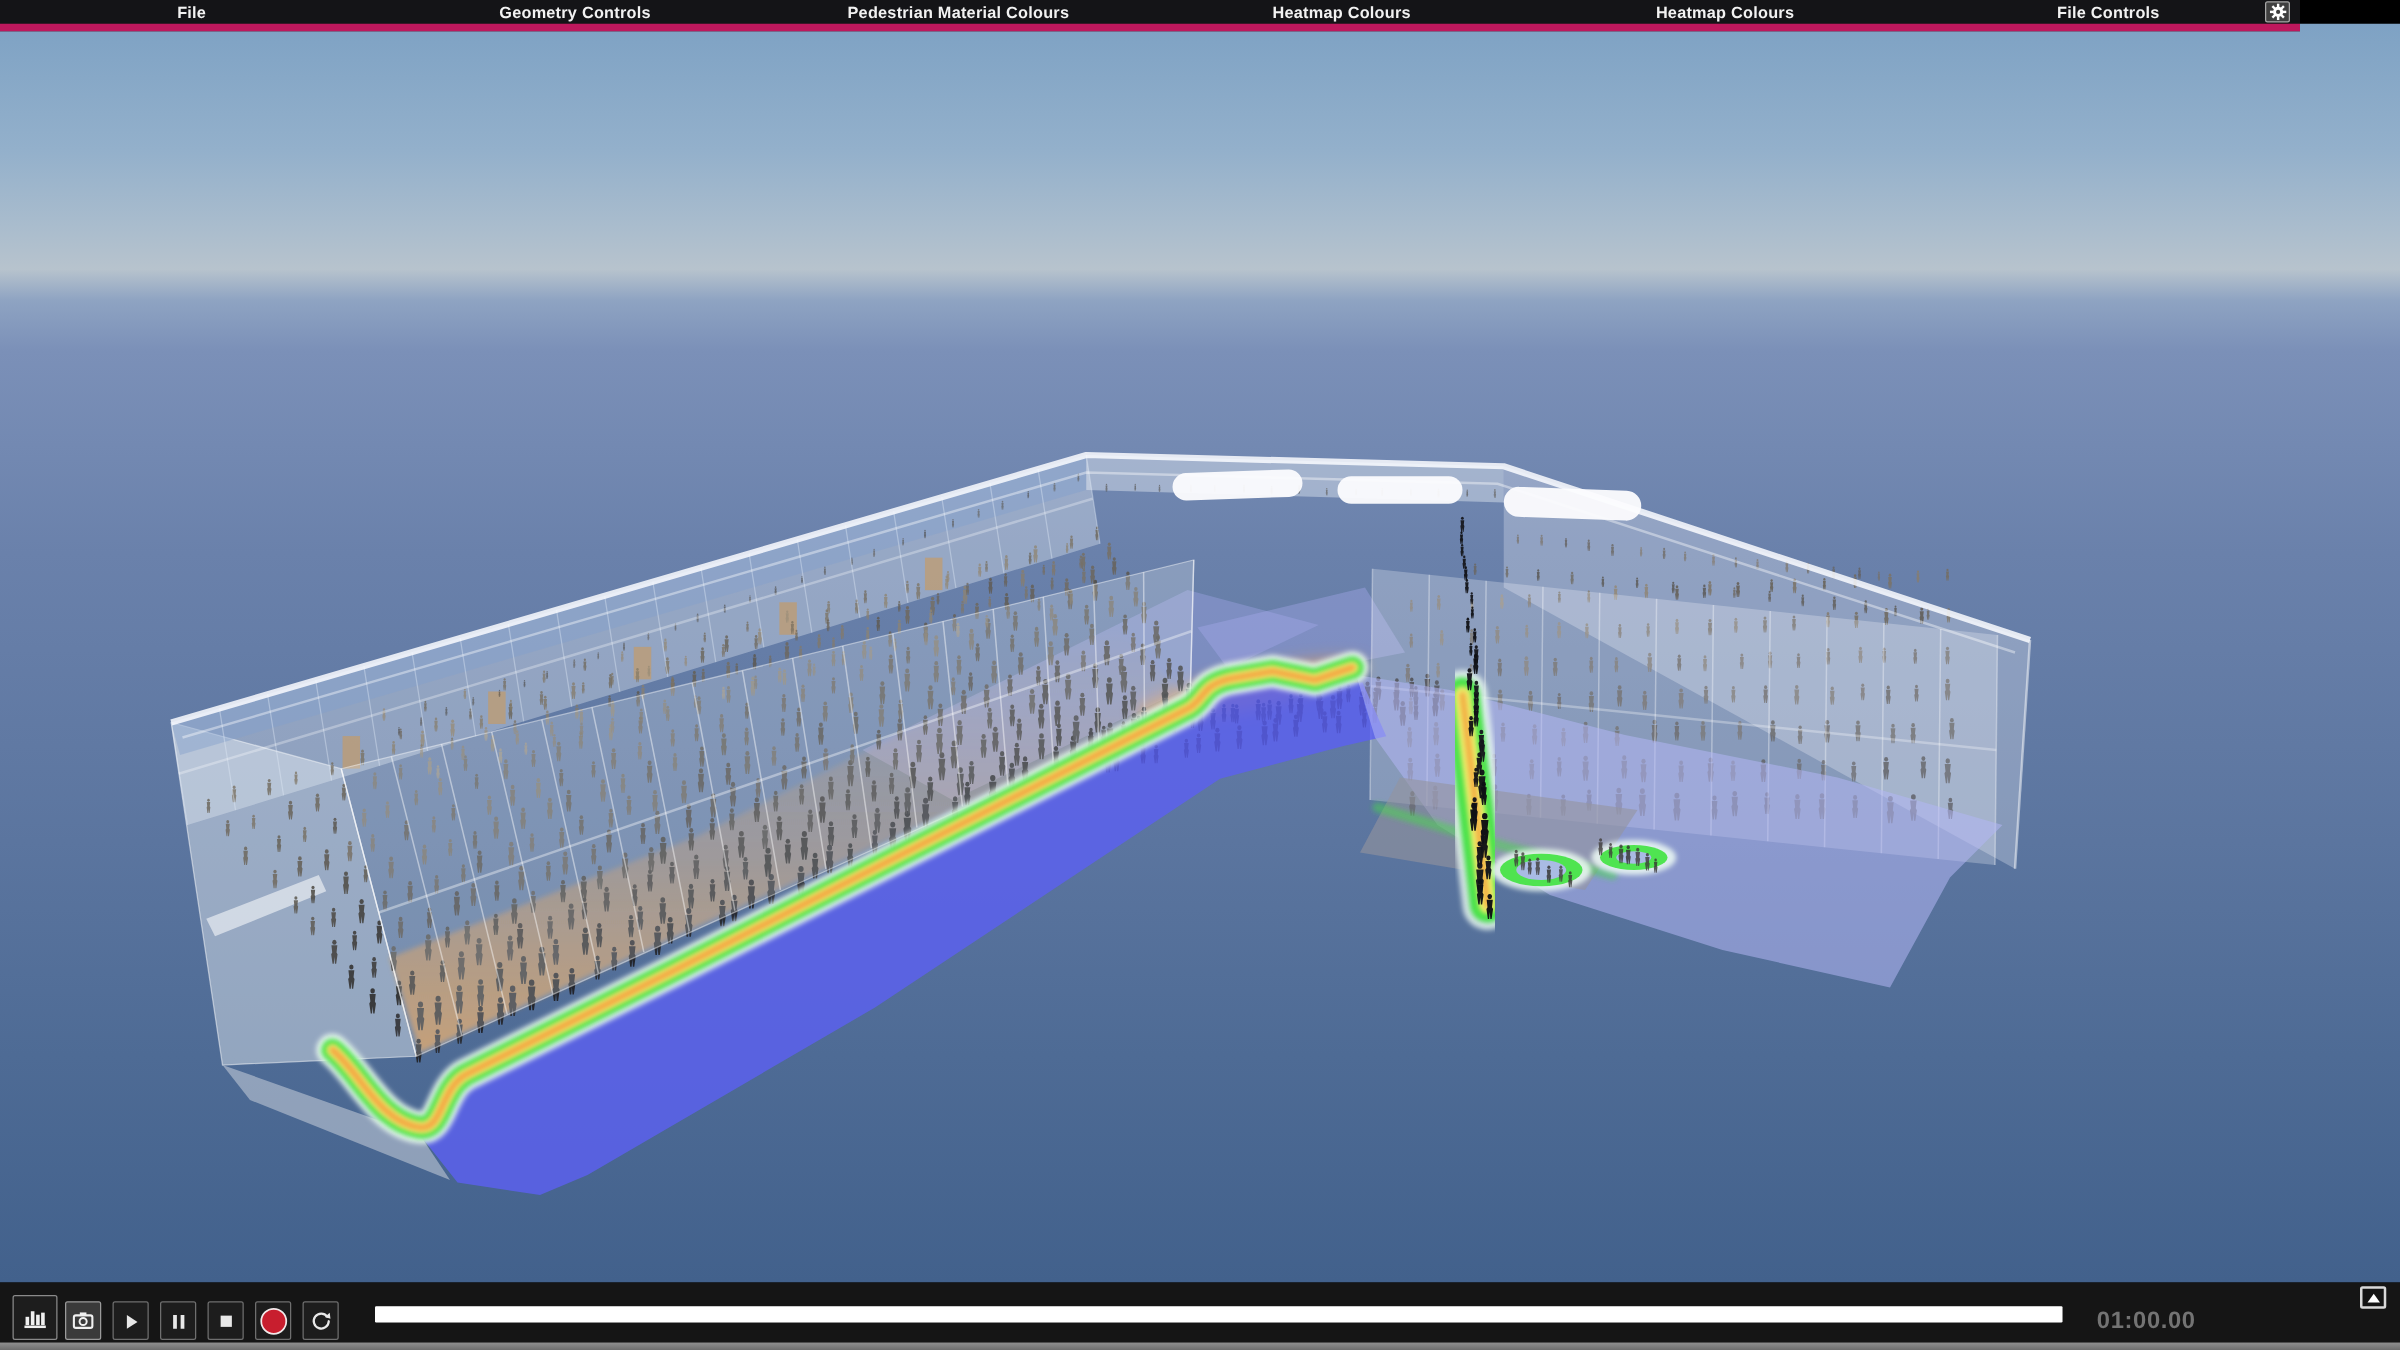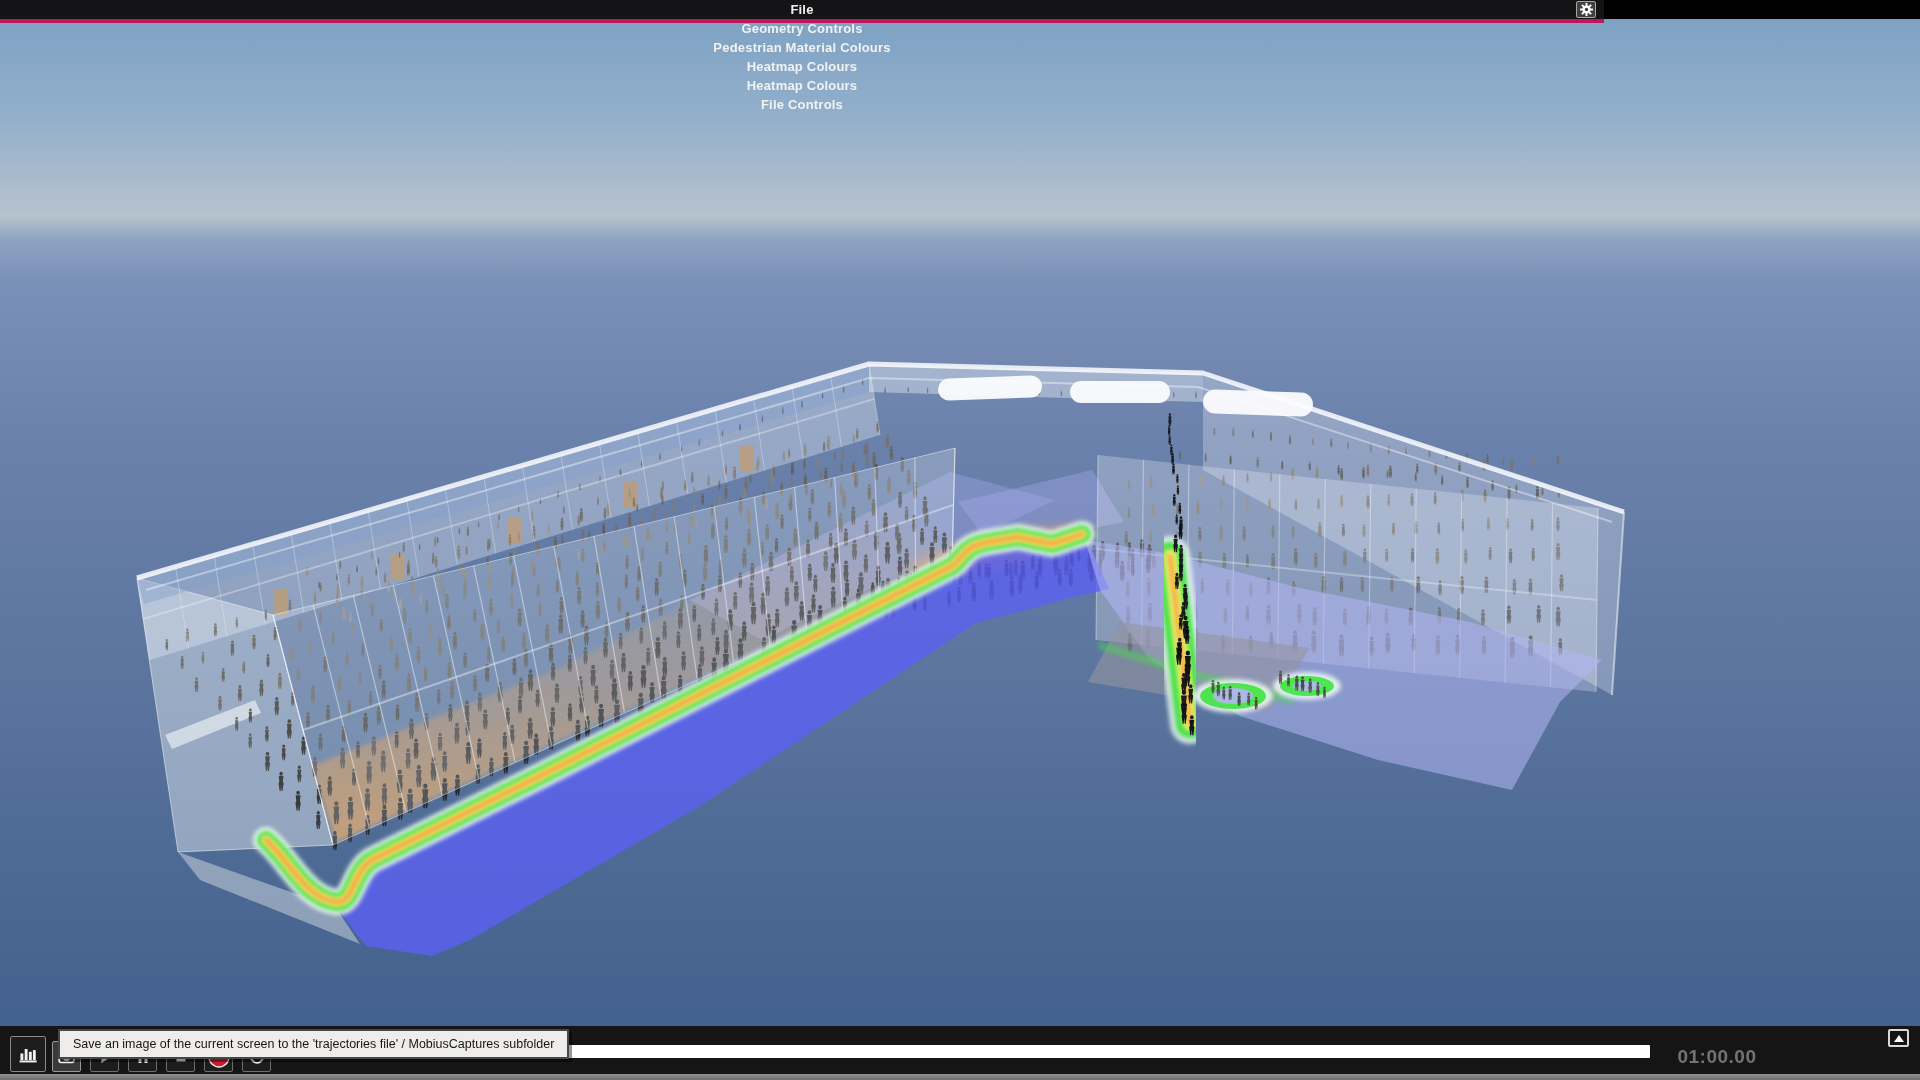--- a/index.html
+++ b/index.html
@@ -1,21 +1,21 @@
 <!DOCTYPE html>
 <html><head>
 <meta charset="utf-8">
 <style>
   html,body{margin:0;padding:0;background:#000;width:1920px;height:1080px;overflow:hidden;
     font-family:"Liberation Sans",sans-serif;-webkit-font-smoothing:antialiased;}
   .app{position:relative;width:1920px;height:1080px;}
 
   
-  .menubar{position:absolute;left:0;top:0;width:1604px;height:19px;background:#141417;
-    display:flex;align-items:center;z-index:30;border-bottom:4px solid #be185d;flex-direction:column;}
+  .menubar{position:absolute;left:0;top:0;width:1840px;height:19px;background:#141417;
+    display:flex;align-items:center;z-index:30;border-bottom:6px solid #be185d;}
   .menu-item{flex:1 1 0;text-align:center;color:#f2f2f2;font-size:13px;font-weight:bold;
     letter-spacing:.2px;line-height:19px;cursor:default;white-space:nowrap;}
   .gear-btn{position:absolute;right:8px;top:1px;width:20px;height:17px;background:#3f3f3f;
     border:1px solid #a7a7a7;border-radius:2px;padding:0;display:flex;align-items:center;
     justify-content:center;}
 
   
   .viewport{position:absolute;left:0;top:19px;width:1920px;height:1007px;
     background:linear-gradient(180deg,#7ea2c4 0%,#93b0cb 10%,#a9bccd 16%,#b7c3cd 19.5%,
       #8ea3c2 22%,#7b90b8 26%,#6a81ab 42%,#5b759f 65%,#4e6b95 82%,#42618c 100%);}
@@ -1047,17 +1047,16 @@
     </button>
 
     <div class="timeline">
       <div class="fill"></div>
     </div>
     <div class="time-label">01:00.00</div>
     <button class="expand-btn">
       <span class="tri"></span>
     </button>
 
-    <div class="tooltip">Save an image of the current screen to the 'trajectories file' / MobiusCaptures subfolder</div>
   </footer>
   <div class="bstrip"></div>
 
 </div>
 
 </body></html>

